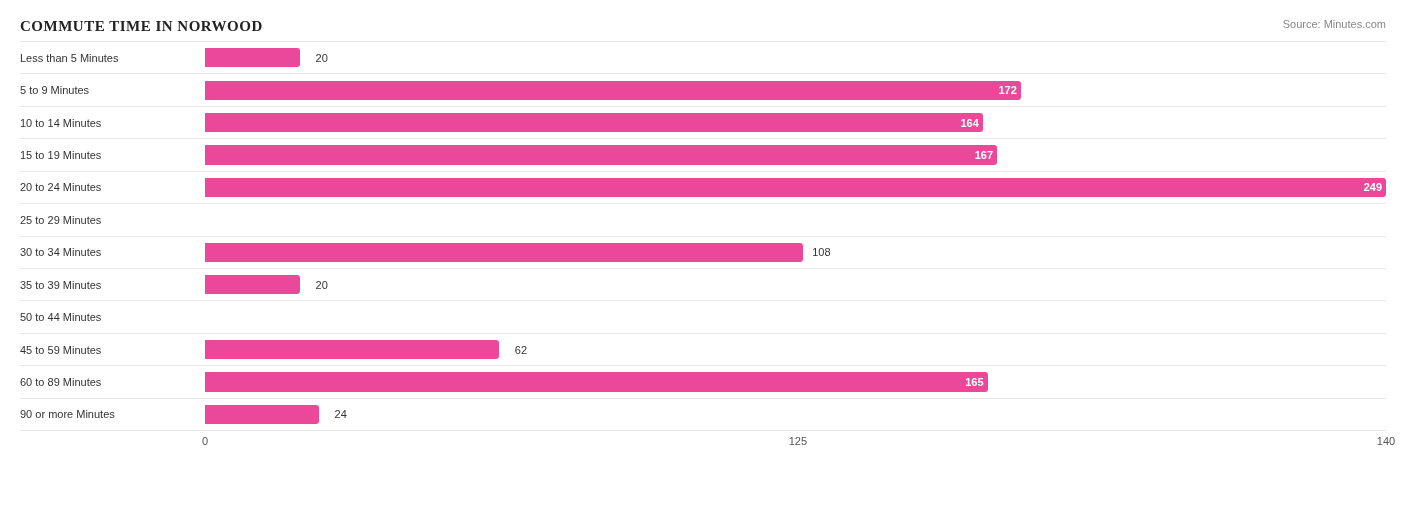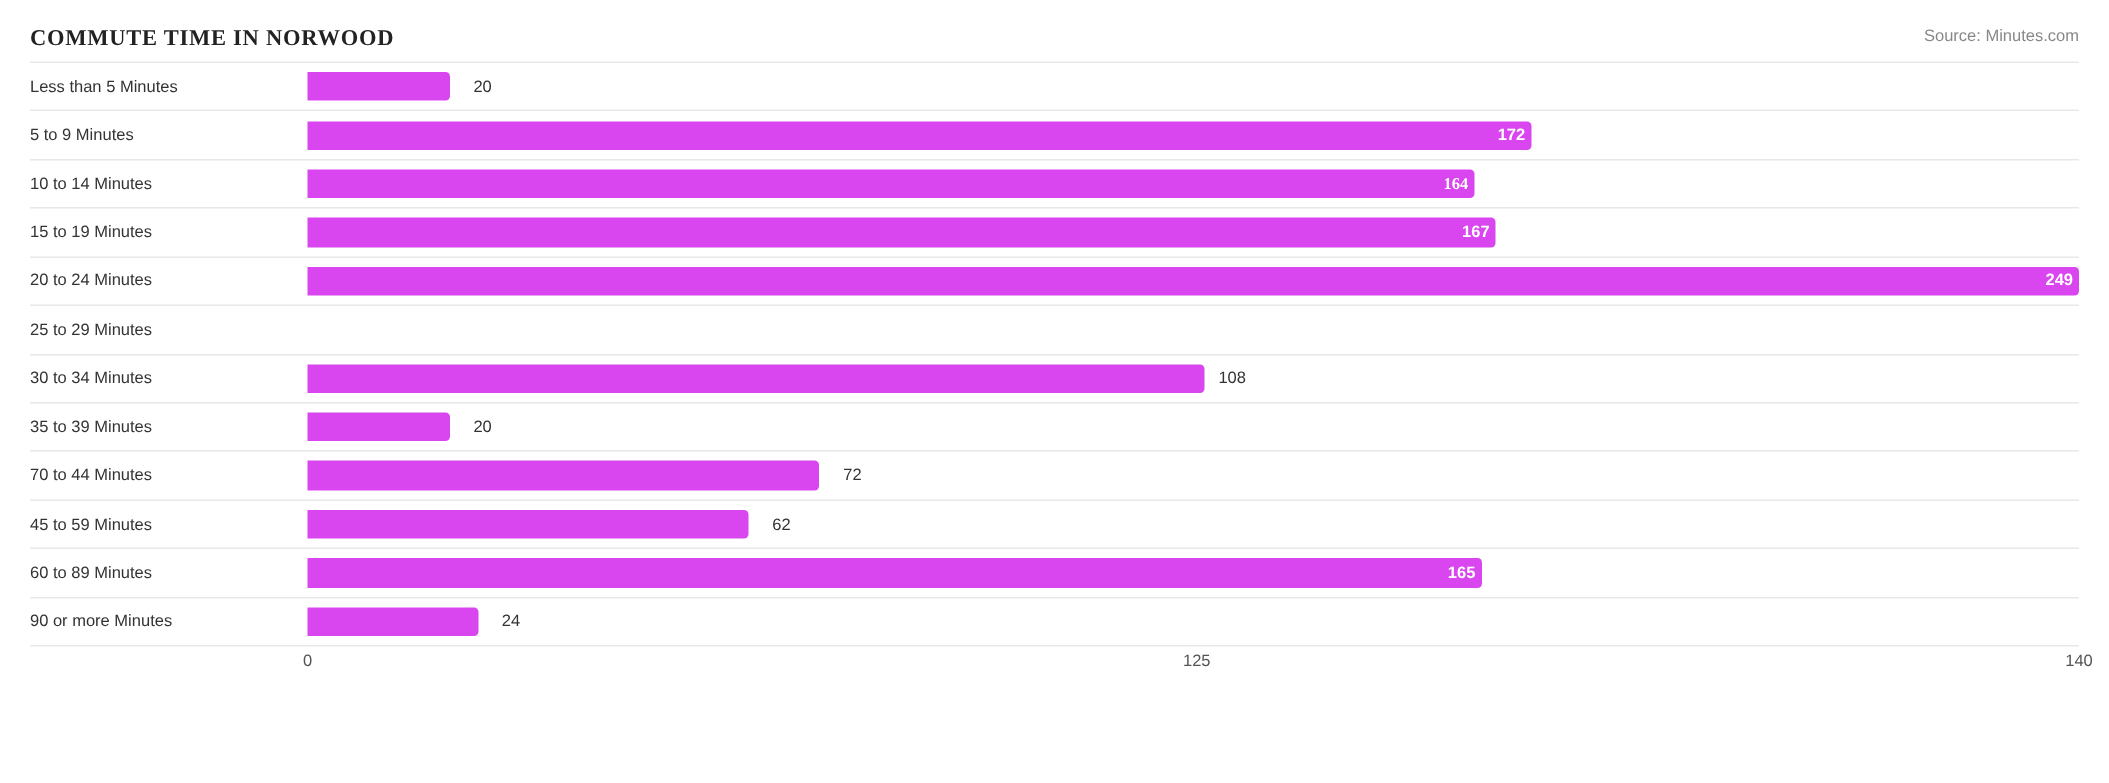--- a/index.html
+++ b/index.html
@@ -60,21 +60,21 @@
     }
     .bar-track {
       flex: 1;
       height: 100%;
       position: relative;
       display: flex;
       align-items: center;
     }
     .bar {
       height: 70%;
-      background: #d946ef;
+      background: #ec4899;
       border-radius: 0 3px 3px 0;
       position: relative;
       min-width: 2px;
       display: flex;
       align-items: center;
     }
     .bar-value {
       position: absolute;
       right: -28px;
       font-size: 11px;
@@ -131,21 +131,21 @@
         <div class="row-label">5 to 9 Minutes</div>
         <div class="bar-track">
           <div class="bar" style="width: 69.0763%; padding-left: 20px;">
             <span class="bar-value-inside">172</span>
           </div>
         </div>
       </div>
       <div class="bar-row">
         <div class="row-label">10 to 14 Minutes</div>
         <div class="bar-track">
-          <div class="bar" style="width: 65.8635%; font-family: Liberation Serif, serif;">
+          <div class="bar" style="width: 65.8635%;">
             <span class="bar-value-inside">164</span>
           </div>
         </div>
       </div>
       <div class="bar-row">
         <div class="row-label">15 to 19 Minutes</div>
         <div class="bar-track">
           <div class="bar" style="width: 67.0683%;">
             <span class="bar-value-inside">167</span>
           </div>
@@ -172,26 +172,21 @@
       </div>
       <div class="bar-row">
         <div class="row-label">35 to 39 Minutes</div>
         <div class="bar-track">
           <div class="bar" style="width: 8.03213%;">
             <span class="bar-value">20</span>
           </div>
         </div>
       </div>
       <div class="bar-row">
-        <div class="row-label">70 to 44 Minutes</div>
-        <div class="bar-track">
-          <div class="bar" style="width: 28.9157%;">
-            <span class="bar-value">72</span>
-          </div>
-        </div>
+        <div class="row-label">50 to 44 Minutes</div>
       </div>
       <div class="bar-row">
         <div class="row-label">45 to 59 Minutes</div>
         <div class="bar-track">
           <div class="bar" style="width: 24.8996%;">
             <span class="bar-value">62</span>
           </div>
         </div>
       </div>
       <div class="bar-row">

